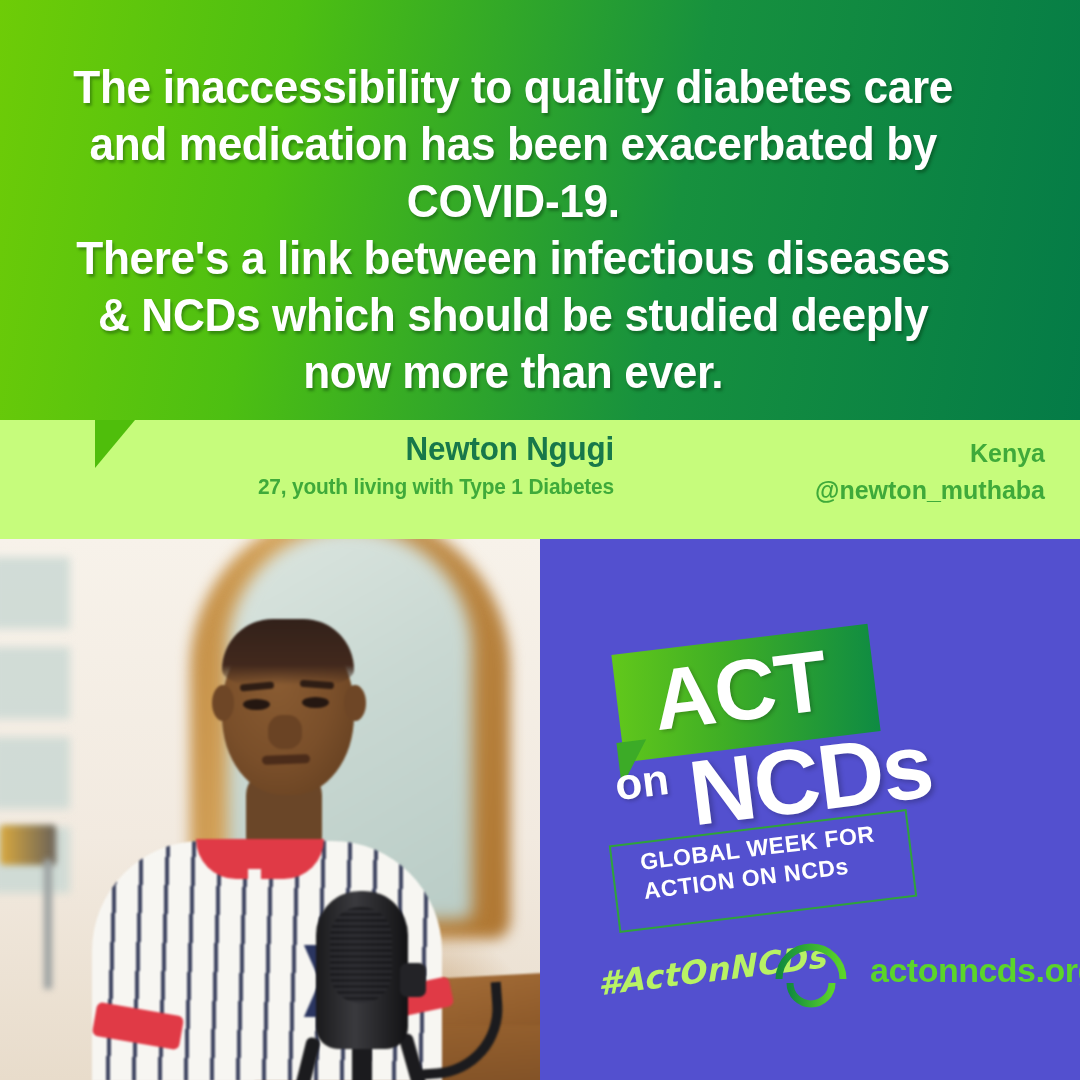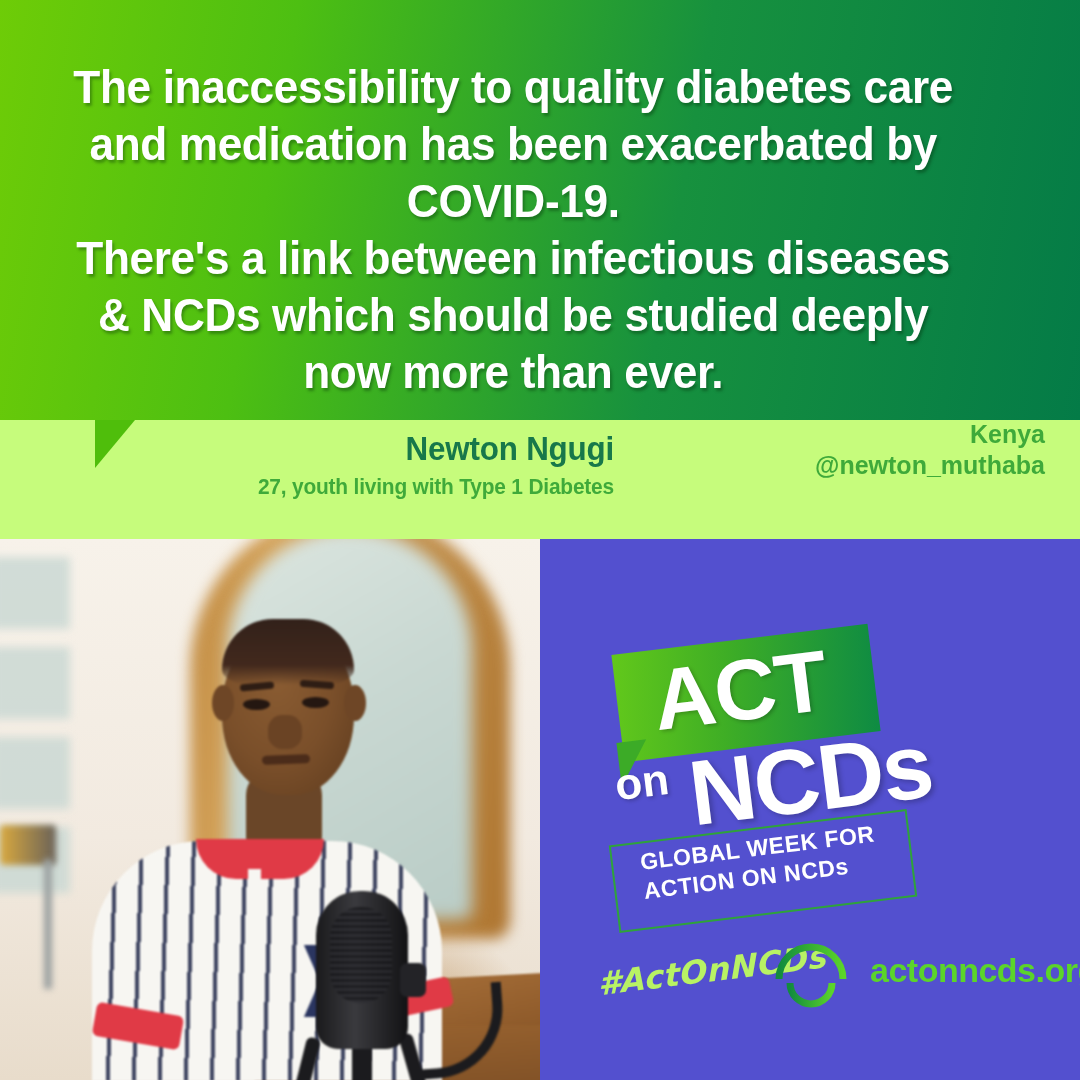--- a/index.html
+++ b/index.html
@@ -74,30 +74,31 @@
     font-size:22px;
     font-weight:bold;
     line-height:28px;
     letter-spacing:-0.2px;
     transform:scaleX(0.95);
     transform-origin:left top;
     white-space:pre-line;
   }
   .attrib-right {
     position:absolute;
-    right:35px; top:419px;
+    right:35px; top:438px;
     text-align:right;
   }
   .speaker-country {
     color:#3FAA3A;
     font-size:25px;
     font-weight:bold;
     line-height:31px;
   }
   .speaker-handle {
+    margin-top:6px;
     color:#3FAA3A;
     font-size:25px;
     font-weight:bold;
     line-height:31px;
   }
 
   
   .photo {
     position:absolute;
     left:0; top:539px;

